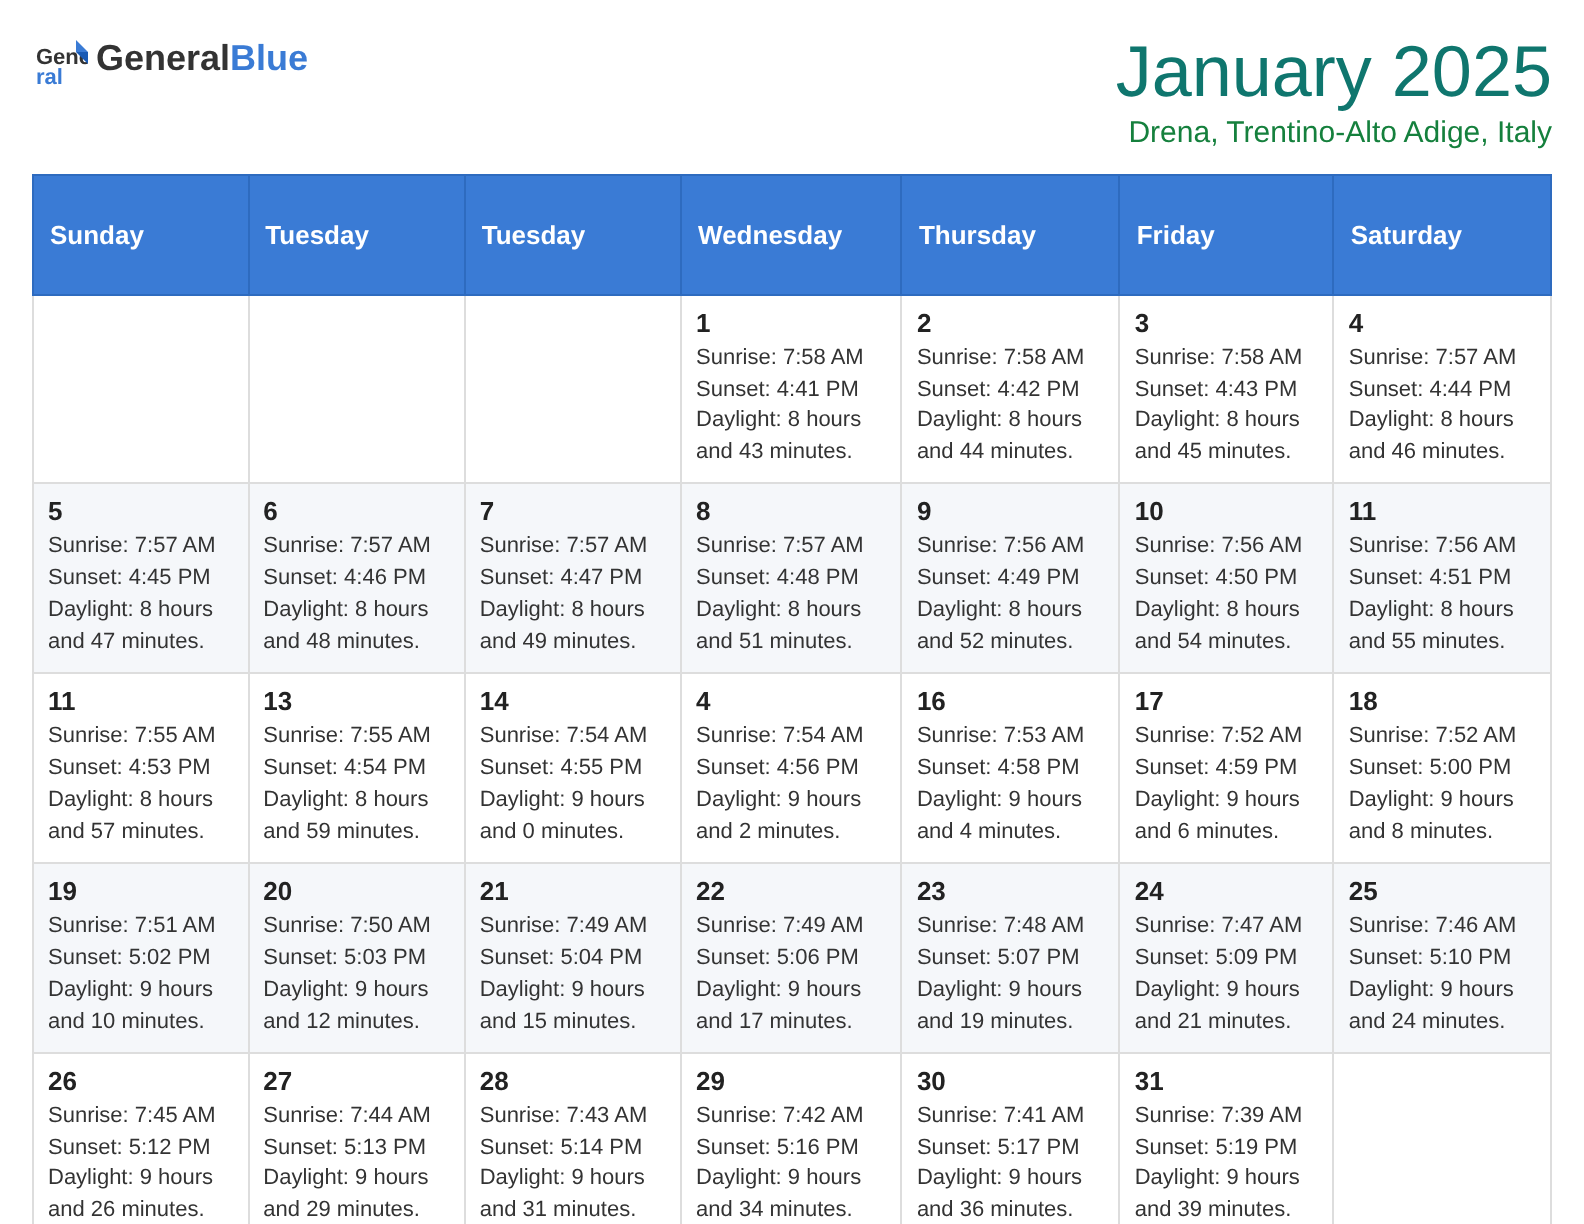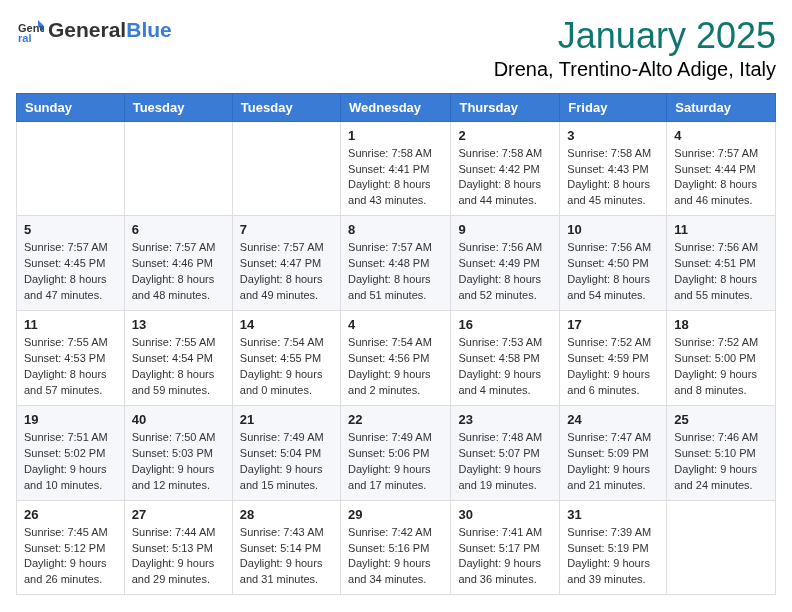--- a/index.html
+++ b/index.html
@@ -15,55 +15,55 @@
       align-items: flex-start;
       justify-content: space-between;
       margin-bottom: 12px;
     }
     .logo {
       display: flex;
       align-items: center;
       gap: 4px;
     }
     .logo-text {
-      font-size: 21px;
+      font-size: 18px;
       font-weight: bold;
       line-height: 1.1;
     }
     .logo-general { color: #333; }
     .logo-blue { color: #3a7bd5; }
     .logo-icon {
       width: 28px;
       height: 28px;
     }
     .title-block {
       text-align: right;
     }
     .month-title {
       font-size: 36px;
       font-weight: 300;
       color: #0f766e;
       line-height: 1.1;
     }
     .location {
-      font-size: 20px;
-      color: #000000;
+      font-size: 15px;
+      color: #15803d;
       margin-top: 2px;
     }
     .calendar {
       width: 100%;
       border-collapse: collapse;
       border: 1px solid #ccc;
     }
     .calendar th {
       background: #3a7bd5;
       color: #fff;
       font-size: 13px;
       font-weight: 600;
-      padding: 6px 8px;
+      padding: 22px 8px;
       text-align: left;
       border: 1px solid #2e6bbf;
     }
     .calendar td {
       vertical-align: top;
       padding: 6px 7px;
       border: 1px solid #ddd;
       font-size: 11px;
       color: #333;
       background: #fff;
@@ -204,21 +204,21 @@
           <div class="day-number">18</div>
           <div class="day-info">Sunrise: 7:52 AM<br>Sunset: 5:00 PM<br>Daylight: 9 hours and 8 minutes.</div>
         </td>
       </tr>
       <tr>
         <td>
           <div class="day-number">19</div>
           <div class="day-info">Sunrise: 7:51 AM<br>Sunset: 5:02 PM<br>Daylight: 9 hours and 10 minutes.</div>
         </td>
         <td>
-          <div class="day-number">40</div>
+          <div class="day-number">20</div>
           <div class="day-info">Sunrise: 7:50 AM<br>Sunset: 5:03 PM<br>Daylight: 9 hours and 12 minutes.</div>
         </td>
         <td>
           <div class="day-number">21</div>
           <div class="day-info">Sunrise: 7:49 AM<br>Sunset: 5:04 PM<br>Daylight: 9 hours and 15 minutes.</div>
         </td>
         <td>
           <div class="day-number">22</div>
           <div class="day-info">Sunrise: 7:49 AM<br>Sunset: 5:06 PM<br>Daylight: 9 hours and 17 minutes.</div>
         </td>

